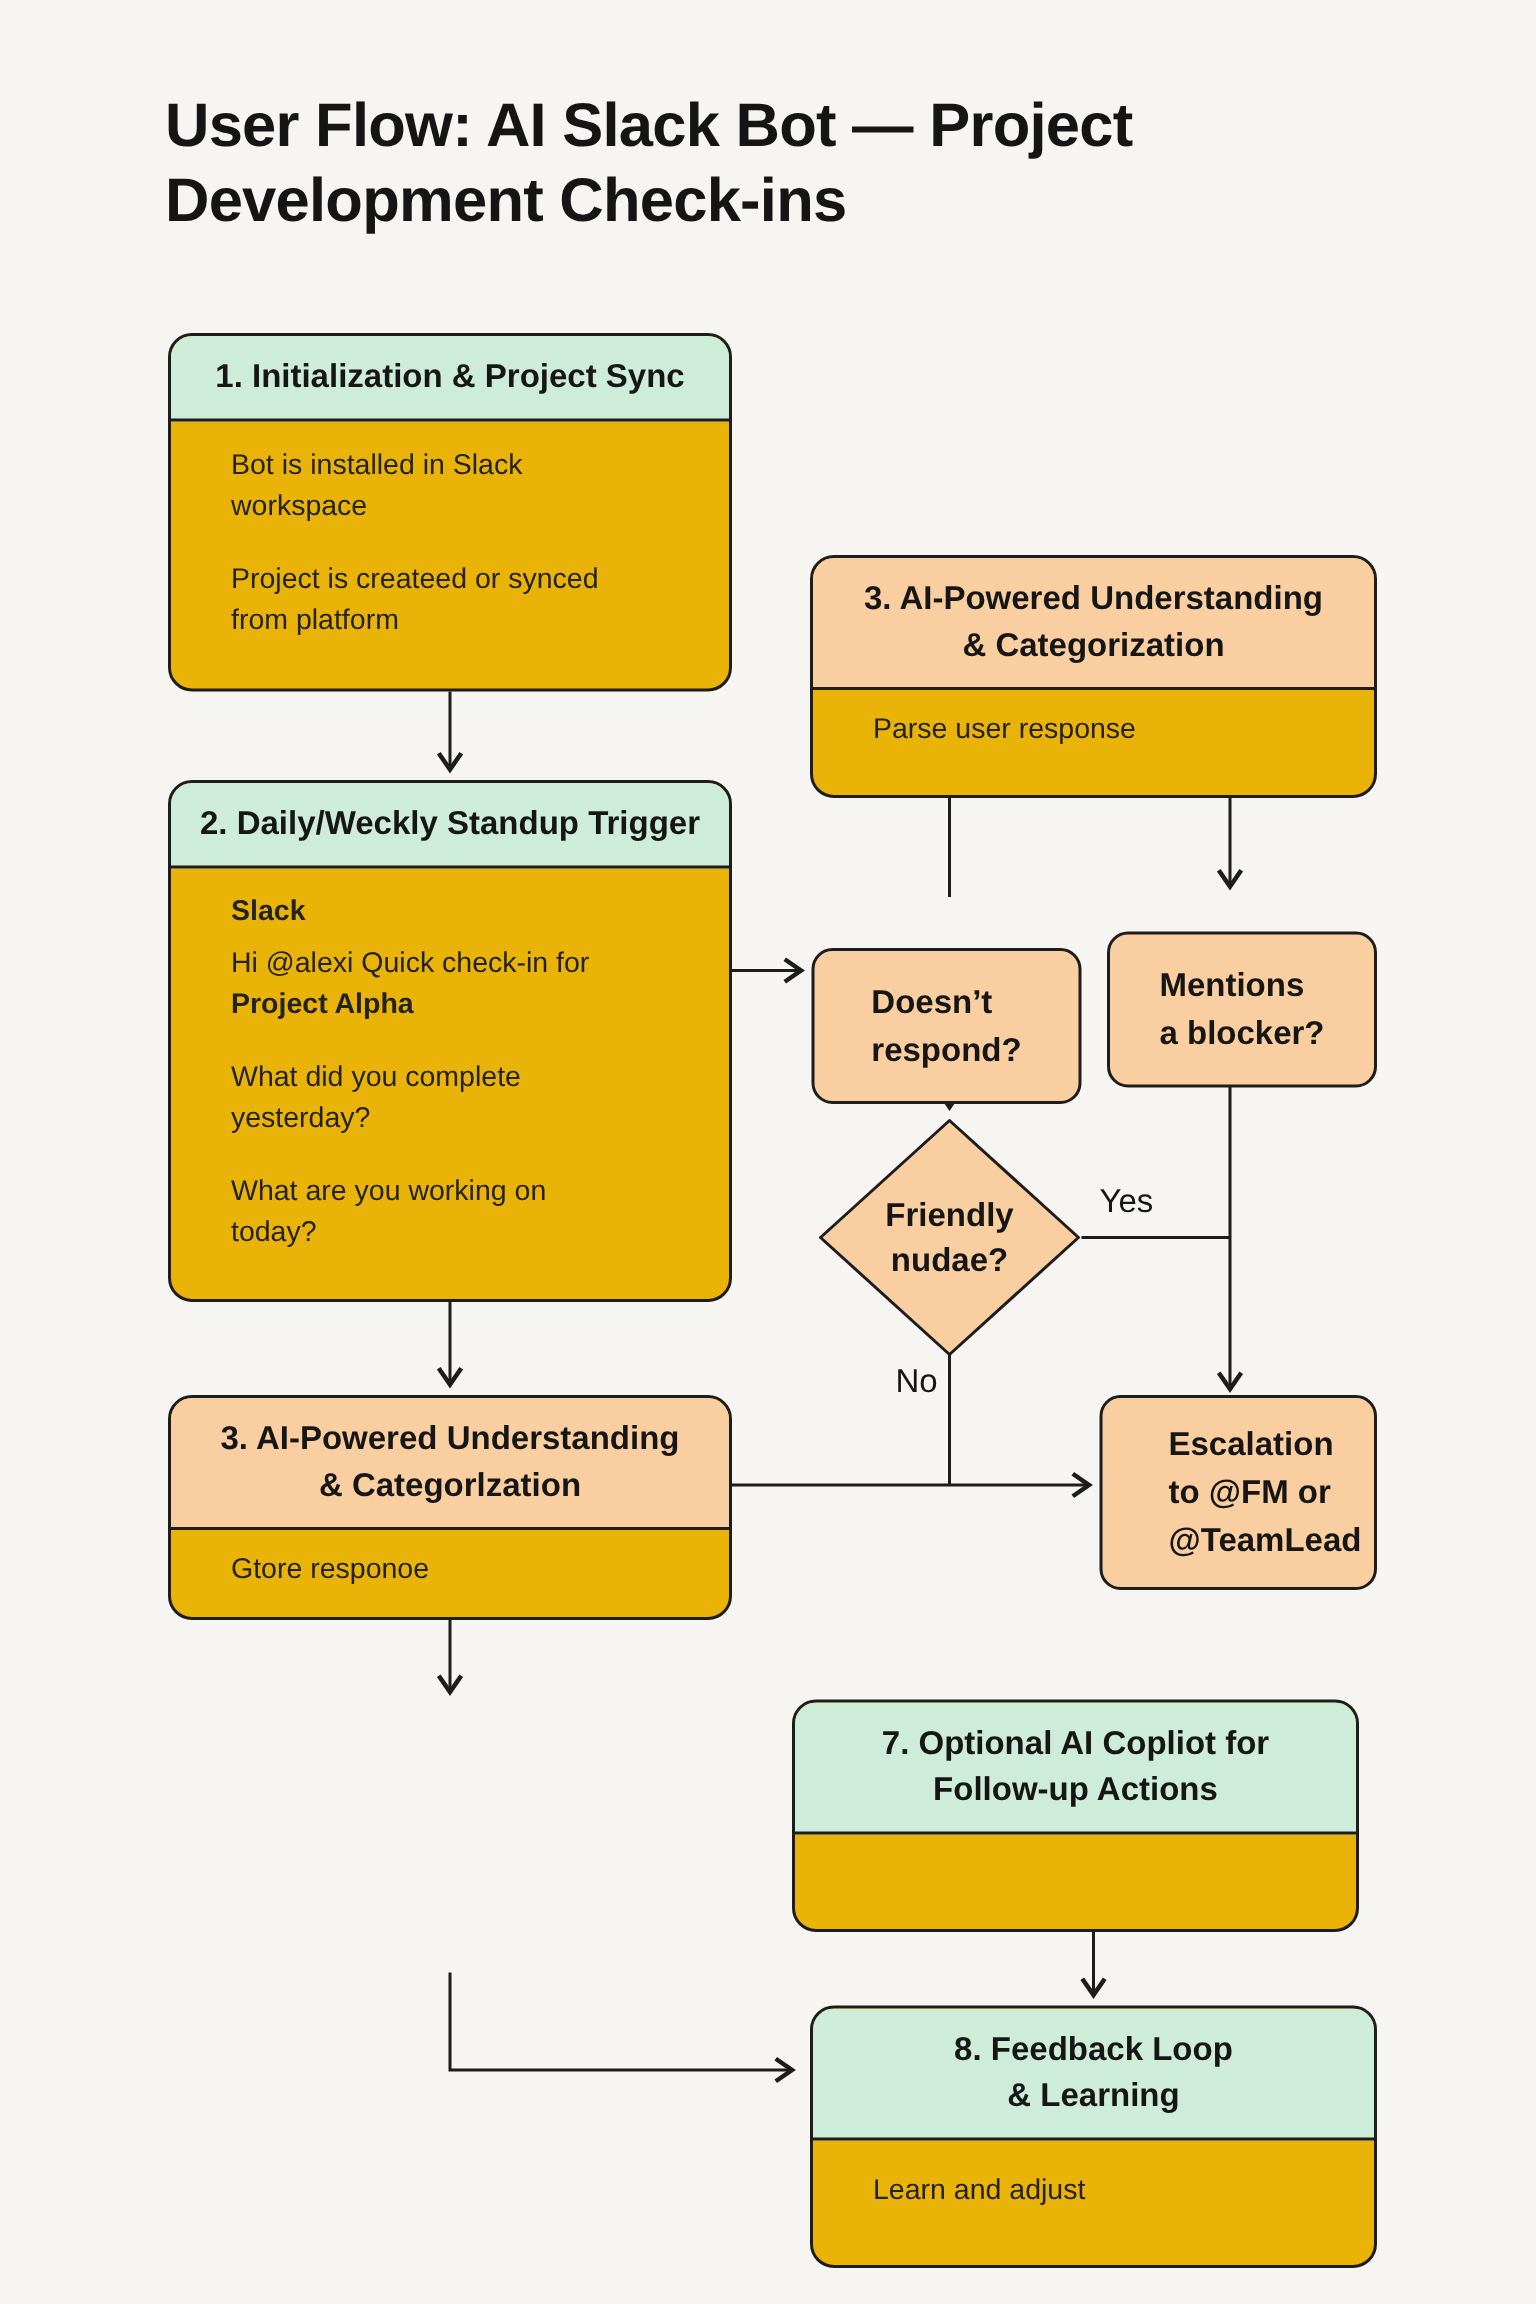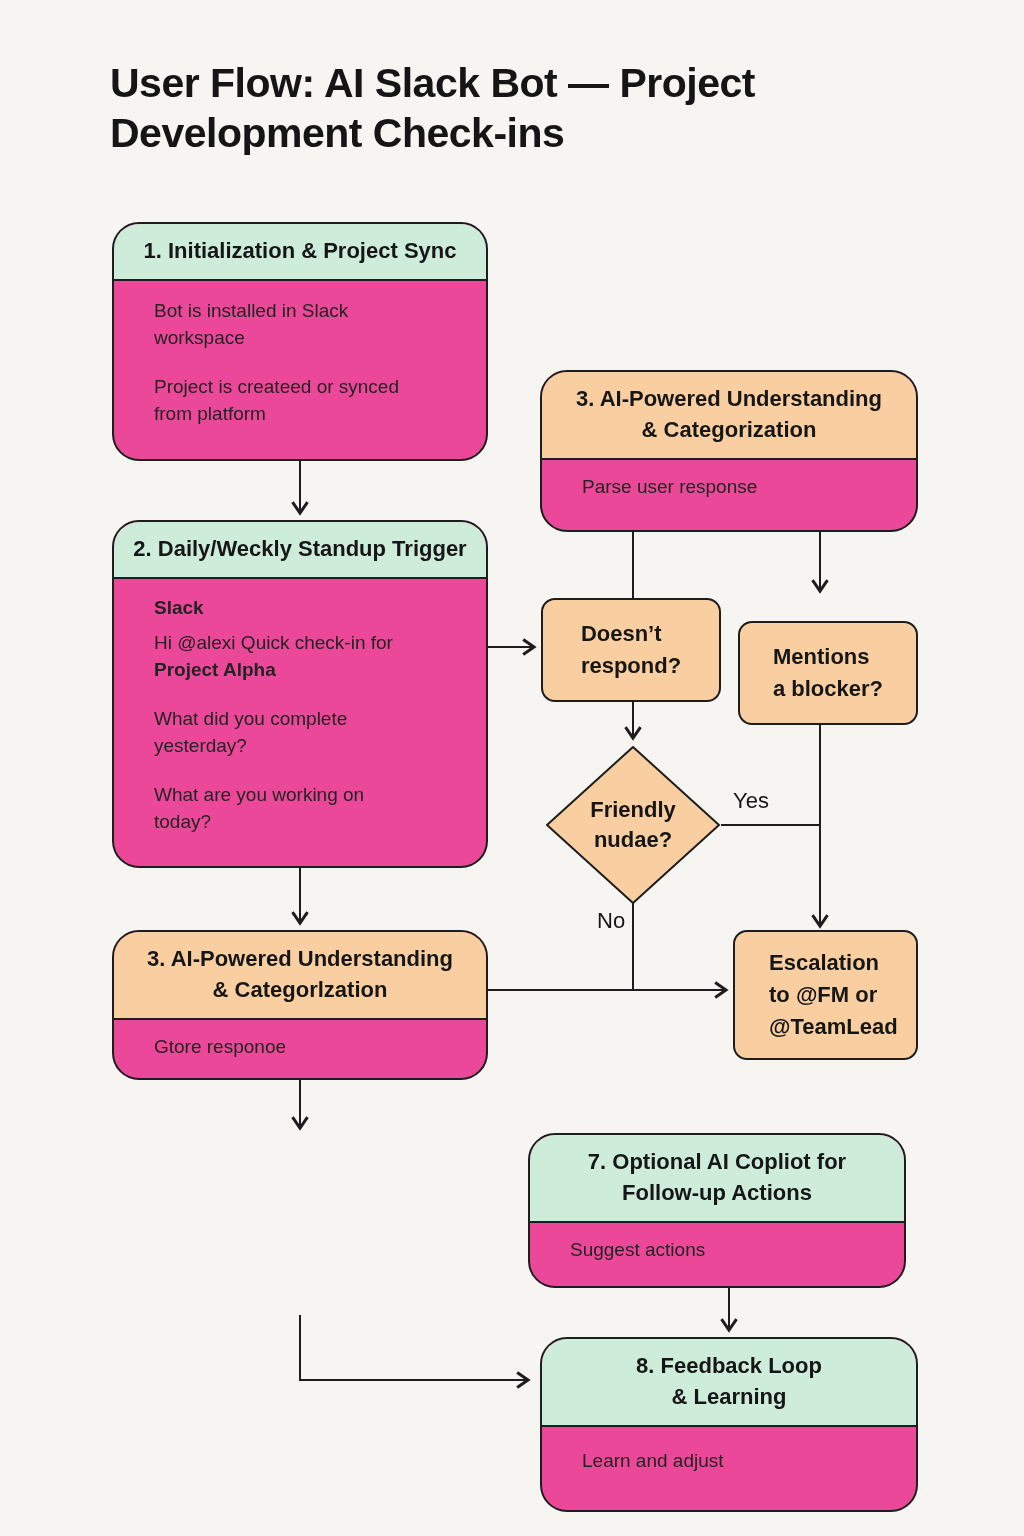--- a/index.html
+++ b/index.html
@@ -1,21 +1,21 @@
 <!DOCTYPE html>
 <html><head>
 <meta charset="utf-8">
 <style>
   html,body{margin:0;padding:0;}
   body{font-family:"Liberation Sans","DejaVu Sans",sans-serif;background:#e8e6e2;}
   .canvas{position:relative;width:1024px;height:1536px;background:#f7f5f1;overflow:hidden;}
   .page-title{position:absolute;left:110px;top:58px;width:800px;font-size:41px;font-weight:700;
     color:#151515;line-height:1.22;letter-spacing:-0.5px;white-space:pre-line;}
   svg.wires{position:absolute;left:0;top:0;z-index:1;}
-  .box{position:absolute;background:#ec4899;border:2px solid #1d1d1d;border-radius:27px;
+  .box{position:absolute;background:#eab308;border:2px solid #1d1d1d;border-radius:16px;
     box-sizing:border-box;overflow:hidden;display:flex;flex-direction:column;z-index:2;}
   .box-header{border-bottom:2px solid #1d1d1d;font-weight:700;font-size:22px;text-align:center;
     display:flex;align-items:center;justify-content:center;white-space:pre-line;line-height:1.4;
     color:#161616;padding:12px 8px;}
   .hdr-green{background:#cdecda;}
   .hdr-orange{background:#f9cfa1;}
   .hdr-purple{background:#dcd7f3;}
   .box-body{flex:1;display:flex;flex-direction:column;justify-content:center;gap:22px;
     padding:14px 24px 28px 40px;font-size:19px;color:#232323;line-height:1.42;}
   .box-body p{margin:0;white-space:pre-line;}
@@ -87,57 +87,54 @@
   </div>
 
   <div class="box" style="left:540px;top:370px;width:378px;height:162px;">
     <div class="box-header hdr-orange">3. AI-Powered Understanding
 &amp; Categorization</div>
     <div class="box-body">
       <p>Parse user response</p>
     </div>
   </div>
 
-  <div class="qnode" style="left:541px;top:598px;width:180px;height:104px;">
+  <div class="qnode" style="left:541px;top:632px;width:180px;height:104px;">
     <span class="inner">Doesn’t
 respond?</span>
   </div>
 
   <div class="qnode" style="left:738px;top:598px;width:180px;height:104px;margin-top:23px;">
     <span class="inner">Mentions
 a blocker?</span>
   </div>
 
   <div class="diamond-label" style="left:557px;top:765px;width:152px;height:120px;">Friendly
 nudae?</div>
 
   <div class="edge-label" style="left:733px;top:788px;">Yes</div>
   <div class="edge-label" style="left:597px;top:908px;">No</div>
 
-  <div class="qnode" style="left:733px;top:930px;width:185px;height:130px;justify-content:flex-start;padding-left:34px;">
+  <div class="qnode" style="left:733px;top:930px;width:185px;height:130px;justify-content:flex-start;padding-left:44px;">
     <span class="inner">Escalation
 to @FM or
 @TeamLead</span>
   </div>
 
   <div class="box" style="left:112px;top:930px;width:376px;height:150px;">
     <div class="box-header hdr-orange">3. AI-Powered Understanding
 &amp; Categorlzation</div>
     <div class="box-body">
       <p>Gtore responoe</p>
     </div>
   </div>
 
 
   <div class="box" style="left:528px;top:1133px;width:378px;height:155px;">
     <div class="box-header hdr-green">7. Optional AI Copliot for
 Follow-up Actions</div>
-    <div class="box-body">
-      <p>Suggest actions</p>
-    </div>
   </div>
 
   <div class="box" style="left:540px;top:1337px;width:378px;height:175px;justify-content:space-between;">
     <div class="box-header hdr-green">8. Feedback Loop
 &amp; Learning</div>
     <div class="box-body">
       <p>Learn and adjust</p>
     </div>
   </div>
 

